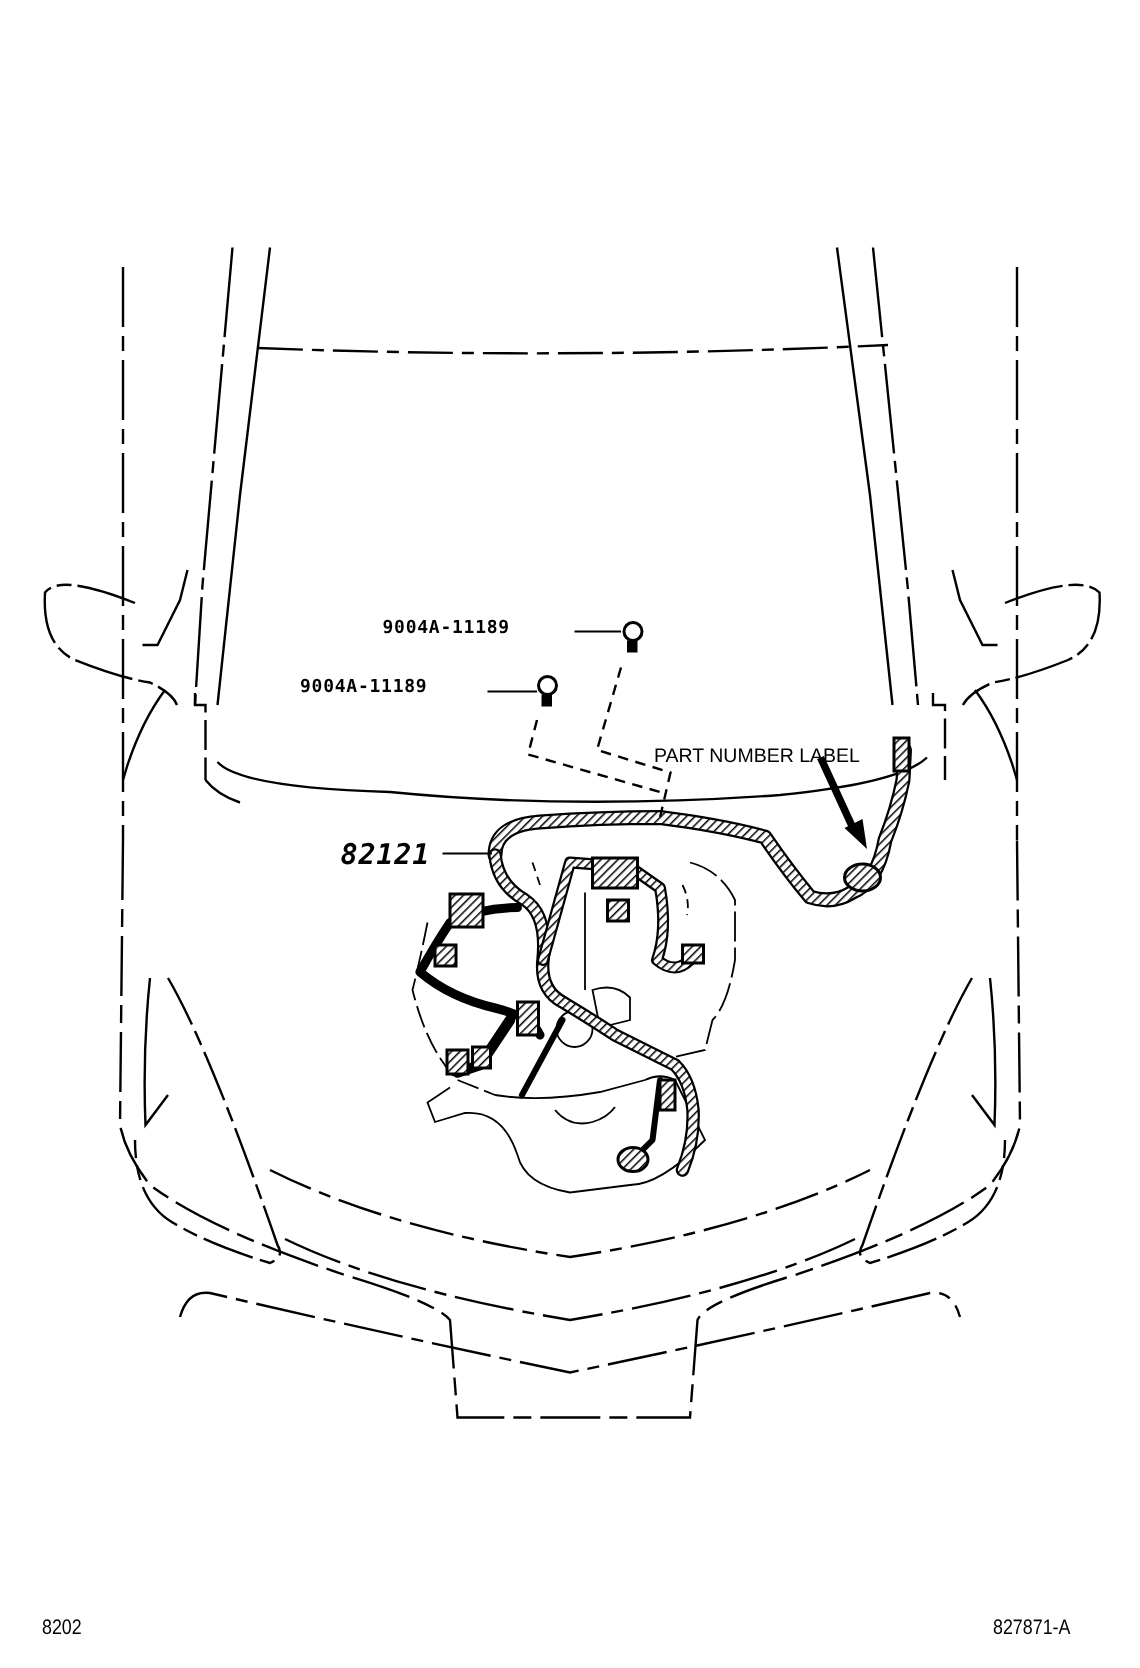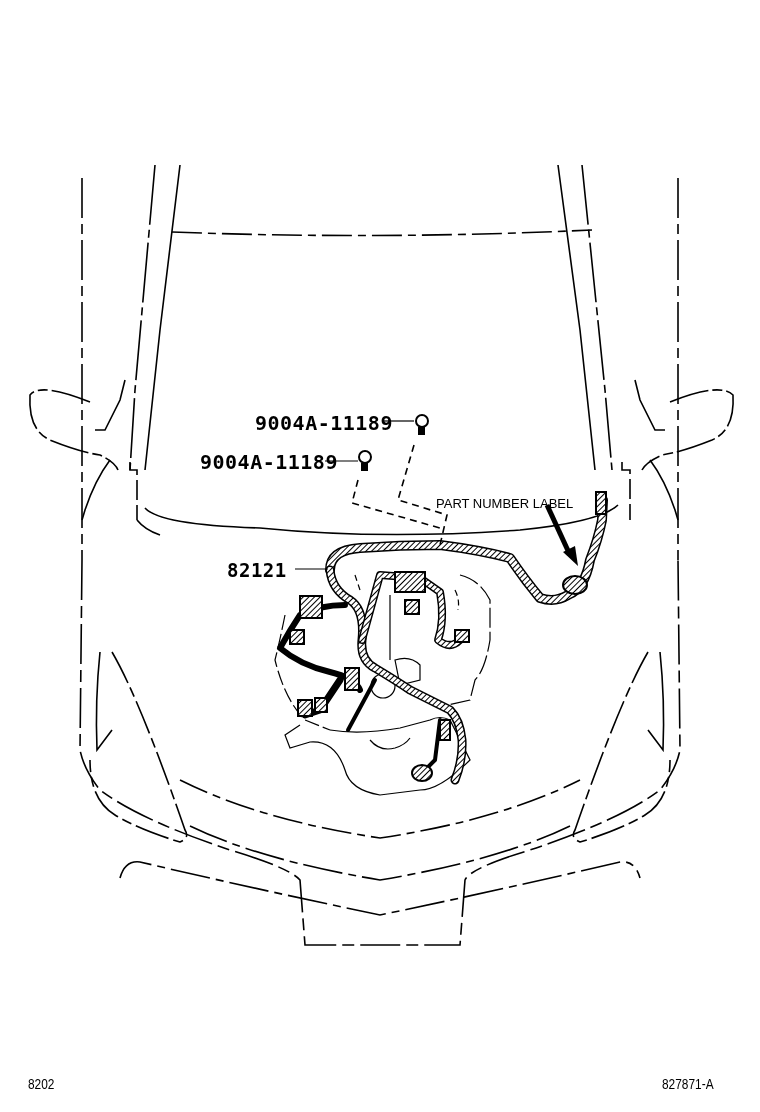--- a/index.html
+++ b/index.html
@@ -1,19 +1,19 @@
 <!DOCTYPE html>
 <html><head>
 <meta charset="utf-8">
 <style>
   html, body { margin: 0; padding: 0; background: #ffffff; }
   body { width: 760px; height: 1112px; position: relative; overflow: hidden; font-family: "Liberation Sans", sans-serif; }
   #diagram { position: absolute; left: 0; top: 0; width: 760px; height: 1112px; }
   .callout { position: absolute; color: #000; white-space: nowrap; }
-  .part-no { font-family: "DejaVu Sans Mono", monospace; font-weight: bold; font-size: 20px; letter-spacing: 0.5px; }
+  .part-no { font-family: "DejaVu Sans Mono", monospace; font-weight: bold; font-size: 12px; letter-spacing: 0.5px; }
   .label-text { font-family: "Liberation Sans", sans-serif; font-size: 13px; }
   .footer { font-family: "Liberation Sans", sans-serif; font-size: 14px; transform: scaleX(0.85); transform-origin: left top; }
 </style>
 </head>
 <body>
 
 <svg id="diagram" viewBox="0 0 760 1112" xmlns="http://www.w3.org/2000/svg">
   <defs>
     <pattern id="hatch" patternUnits="userSpaceOnUse" width="4" height="4" patternTransform="rotate(45)">
       <rect width="4" height="4" fill="#fff"></rect>
@@ -124,17 +124,17 @@
   </g>
 
   <g>
     <line x1="547" y1="505" x2="570" y2="555" stroke="#000" stroke-width="5"></line>
     <polygon points="563,552 578,566 575,546" fill="#000"></polygon>
   </g>
 </svg>
 
 <div class="callout part-no" style="left:255px; top:411px;">9004A-11189</div>
 <div class="callout part-no" style="left:200px; top:450px;">9004A-11189</div>
-<div class="callout part-no" style="left:227px; top:559px; font-size:19px;">82121</div>
+<div class="callout part-no" style="left:227px; top:559px; font-size:19px;font-style:italic;">82121</div>
 <div class="callout label-text" style="left:436px; top:496px;">PART NUMBER LABEL</div>
 
 <div class="callout footer" style="left:28px; top:1076px;">8202</div>
 <div class="callout footer" style="left:662px; top:1076px;">827871-A</div>
 
 </body></html>

